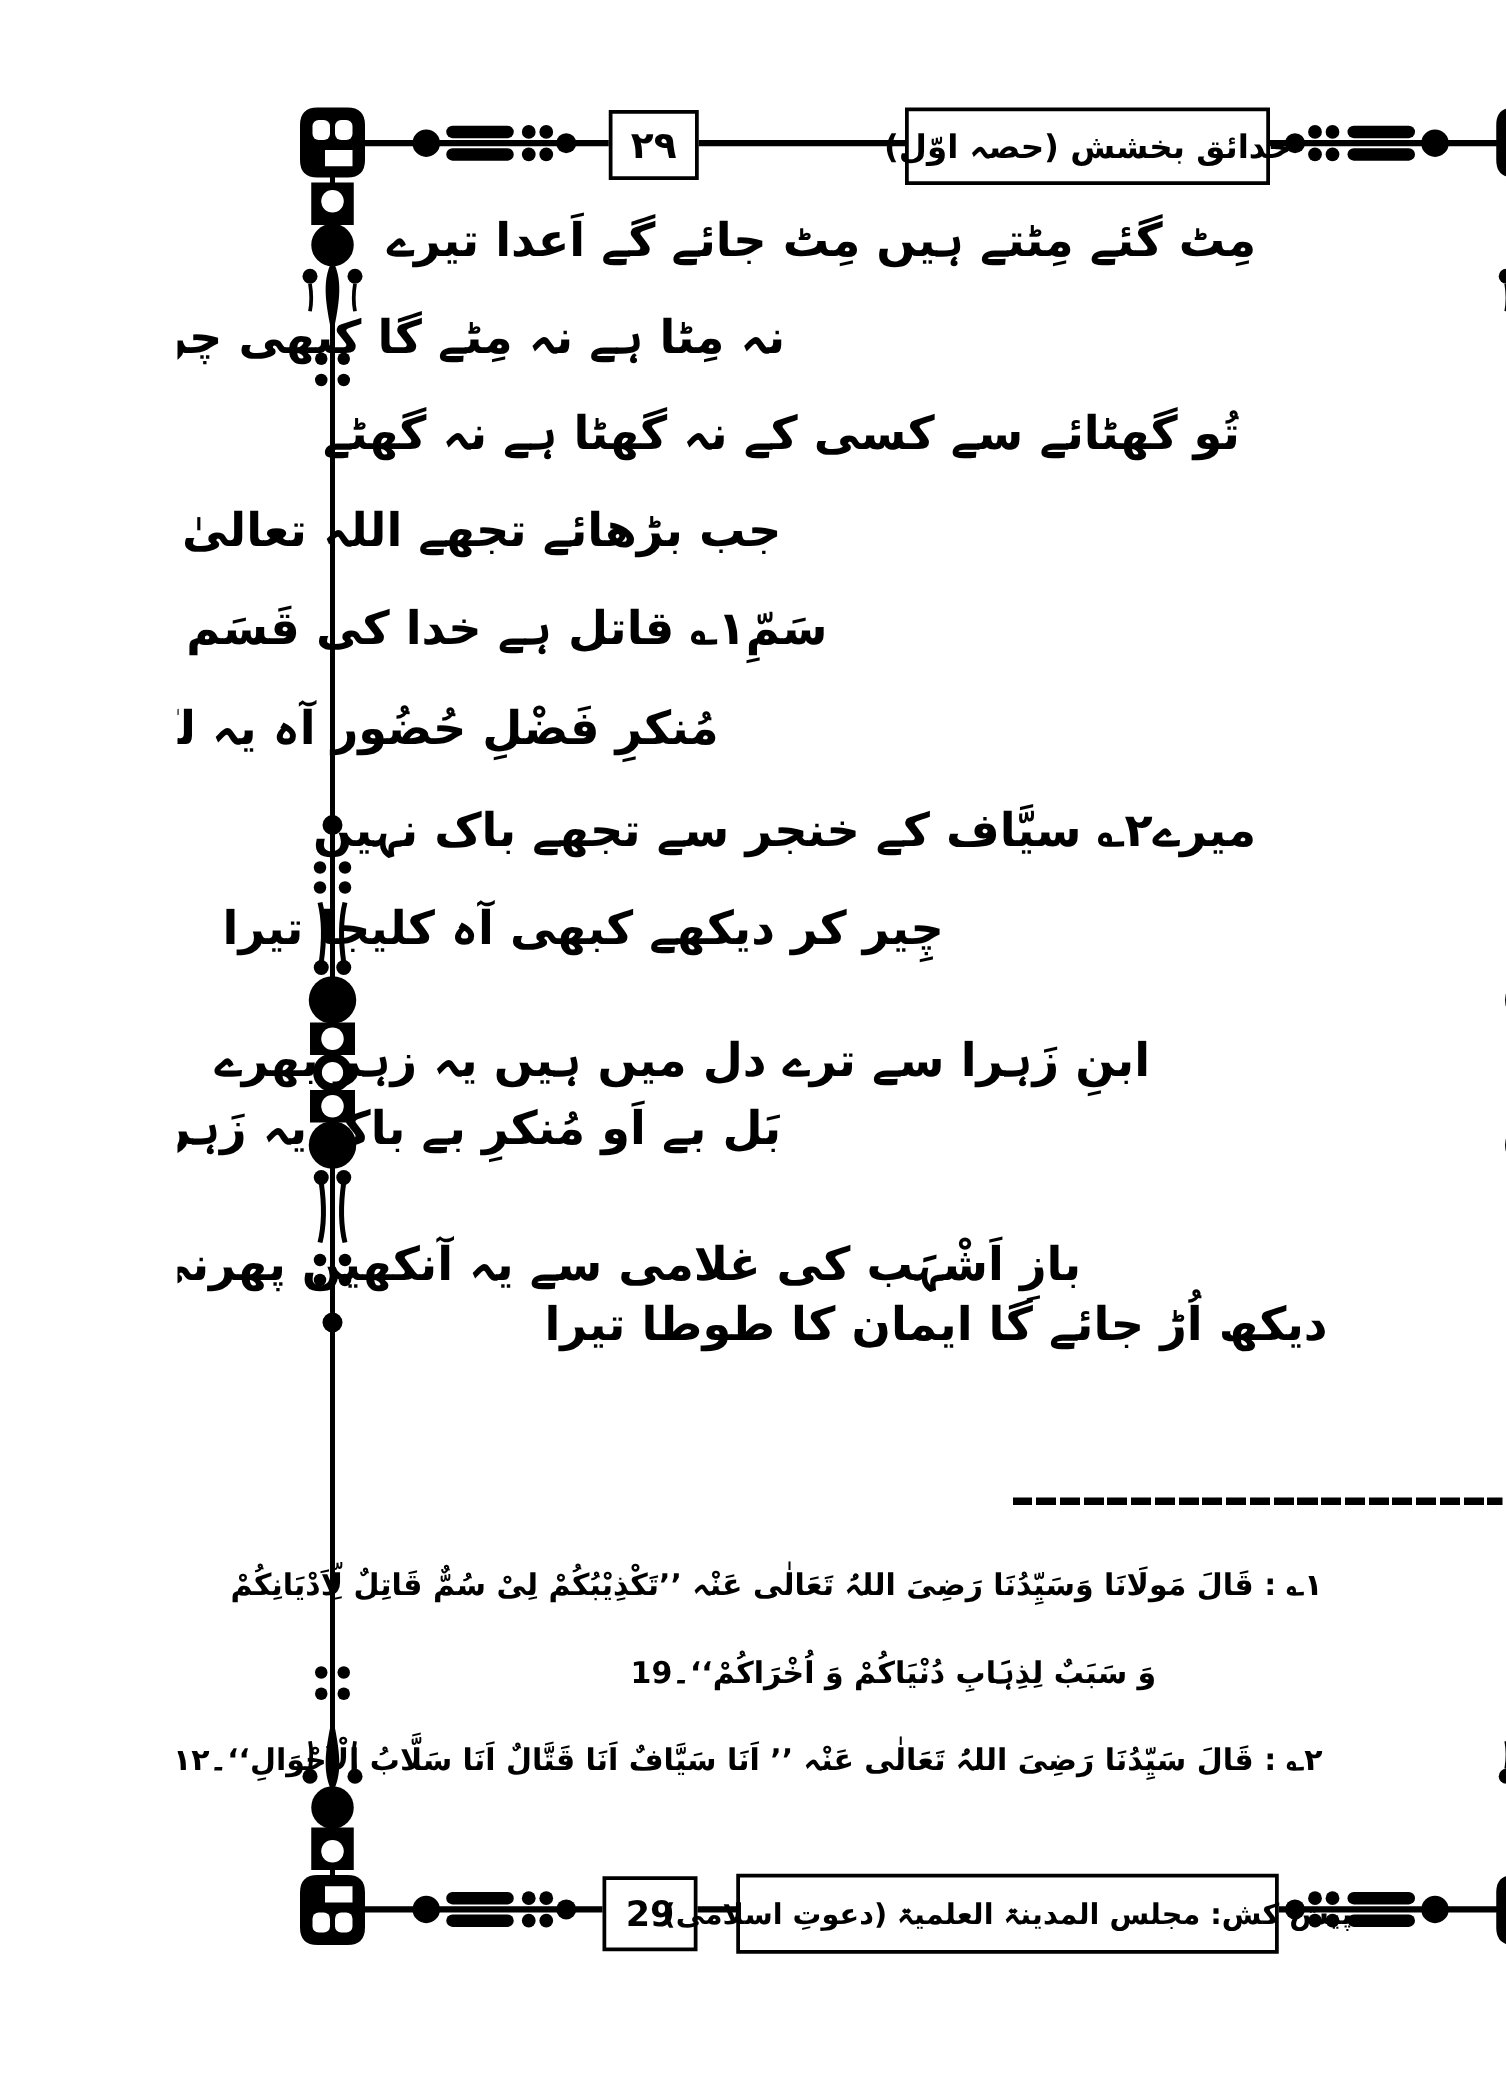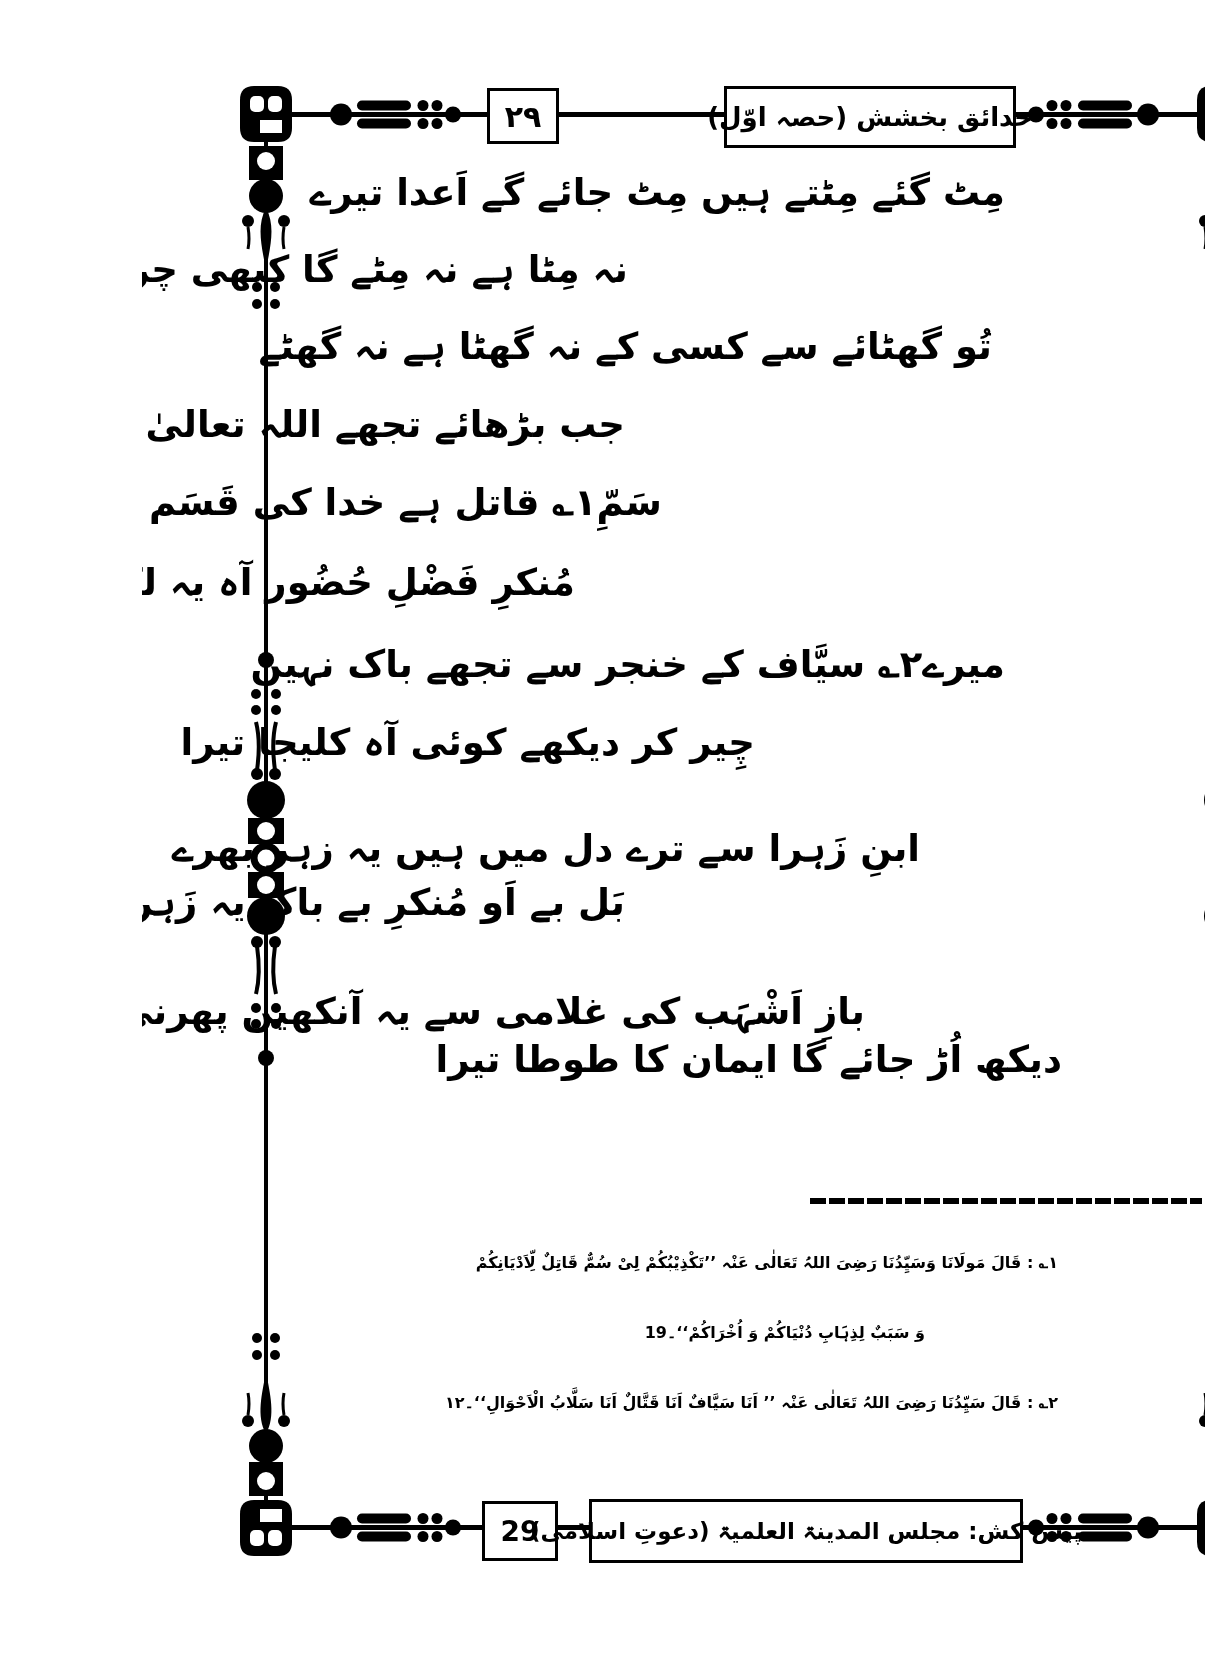--- a/index.html
+++ b/index.html
@@ -42,21 +42,21 @@
   .v11{top:955px;right:340px;margin-top:32px;}
   .v12{top:1035px;right:143px;}
   .fn-sep{
     position:absolute;z-index:2;
     left:668px;top:1198px;width:392px;height:6px;
     background:repeating-linear-gradient(90deg,#000 0 16px,#fff 16px 19px);
   }
   .footnote{
     position:absolute;z-index:2;
     direction:rtl;white-space:nowrap;
-    font-size:16px;font-weight:bold;line-height:1.4;
+    font-size:24px;font-weight:bold;line-height:1.4;
   }
   .fn1a{top:1252px;right:147px;}
   .fn1b{top:1322px;right:280px;}
   .fn2{top:1392px;right:147px;}
 </style>
 </head>
 <body>
 
 <div class="page">
 
@@ -151,21 +151,21 @@
     <span>حدائق بخشش (حصہ اوّل)</span>
   </div>
 
   <div class="verse v1">مِٹ گئے مِٹتے ہیں مِٹ جائے گے اَعدا تیرے</div>
   <div class="verse v3">تُو گھٹائے سے کسی کے نہ گھٹا ہے نہ گھٹے</div>
   <div class="verse v2">نہ مِٹا ہے نہ مِٹے گا کبھی چرچا تیرا</div>
   <div class="verse v4">جب بڑھائے تجھے اللہ تعالیٰ تیرا</div>
   <div class="verse v5">سَمِّ۱؎ قاتل ہے خدا کی قَسَم اُن کا اِنکار</div>
   <div class="verse v6">مُنکرِ فَضْلِ حُضُور آہ یہ لکھا تیرا</div>
   <div class="verse v7">میرے۲؎ سیَّاف کے خنجر سے تجھے باک نہیں</div>
-  <div class="verse v8">چِیر کر دیکھے کوئی آہ کلیجا تیرا</div>
+  <div class="verse v8">چِیر کر دیکھے کبھی آہ کلیجا تیرا</div>
   <div class="verse v9">ابنِ زَہرا سے ترے دل میں ہیں یہ زہر بھرے</div>
   <div class="verse v10">بَل بے اَو مُنکرِ بے باک یہ زَہرا تیرا</div>
   <div class="verse v11">بازِ اَشْہَب کی غلامی سے یہ آنکھیں پھرنی</div>
   <div class="verse v12">دیکھ اُڑ جائے گا ایمان کا طوطا تیرا</div>
 
   <div class="fn-sep"></div>
   <div class="footnote fn1a">۱؎ : قَالَ مَولَانَا وَسَیِّدُنَا رَضِیَ اللہُ تَعَالٰی عَنْہ ’’تَکْذِیْبُکُمْ لِیْ سُمٌّ قَاتِلٌ لِّاَدْیَانِکُمْ</div>
   <div class="footnote fn1b">وَ سَبَبٌ لِذِہَابِ دُنْیَاکُمْ وَ اُخْرَاکُمْ‘‘۔19</div>
   <div class="footnote fn2">۲؎ : قَالَ سَیِّدُنَا رَضِیَ اللہُ تَعَالٰی عَنْہ ’’ اَنَا سَیَّافٌ اَنَا قَتَّالٌ اَنَا سَلَّابُ الْاَحْوَالِ‘‘۔۱۲</div>
 

